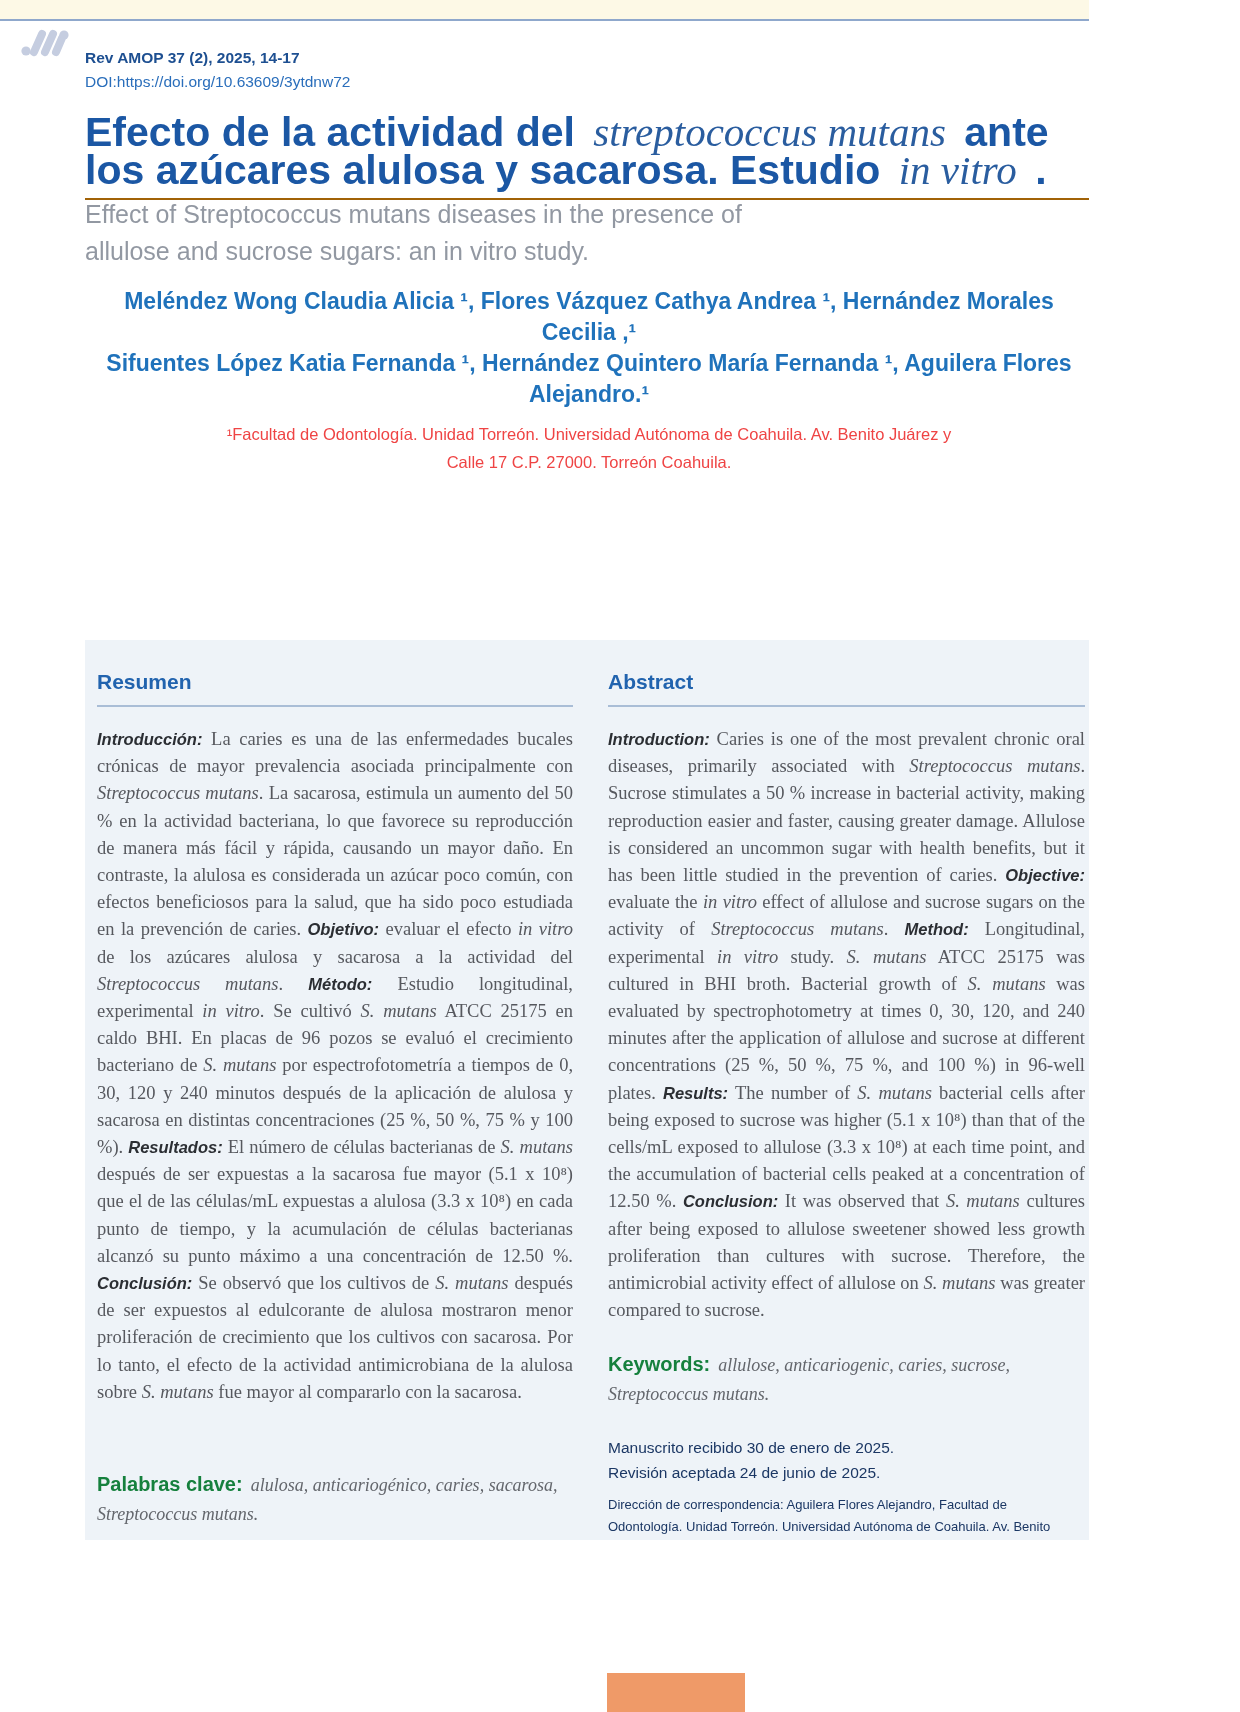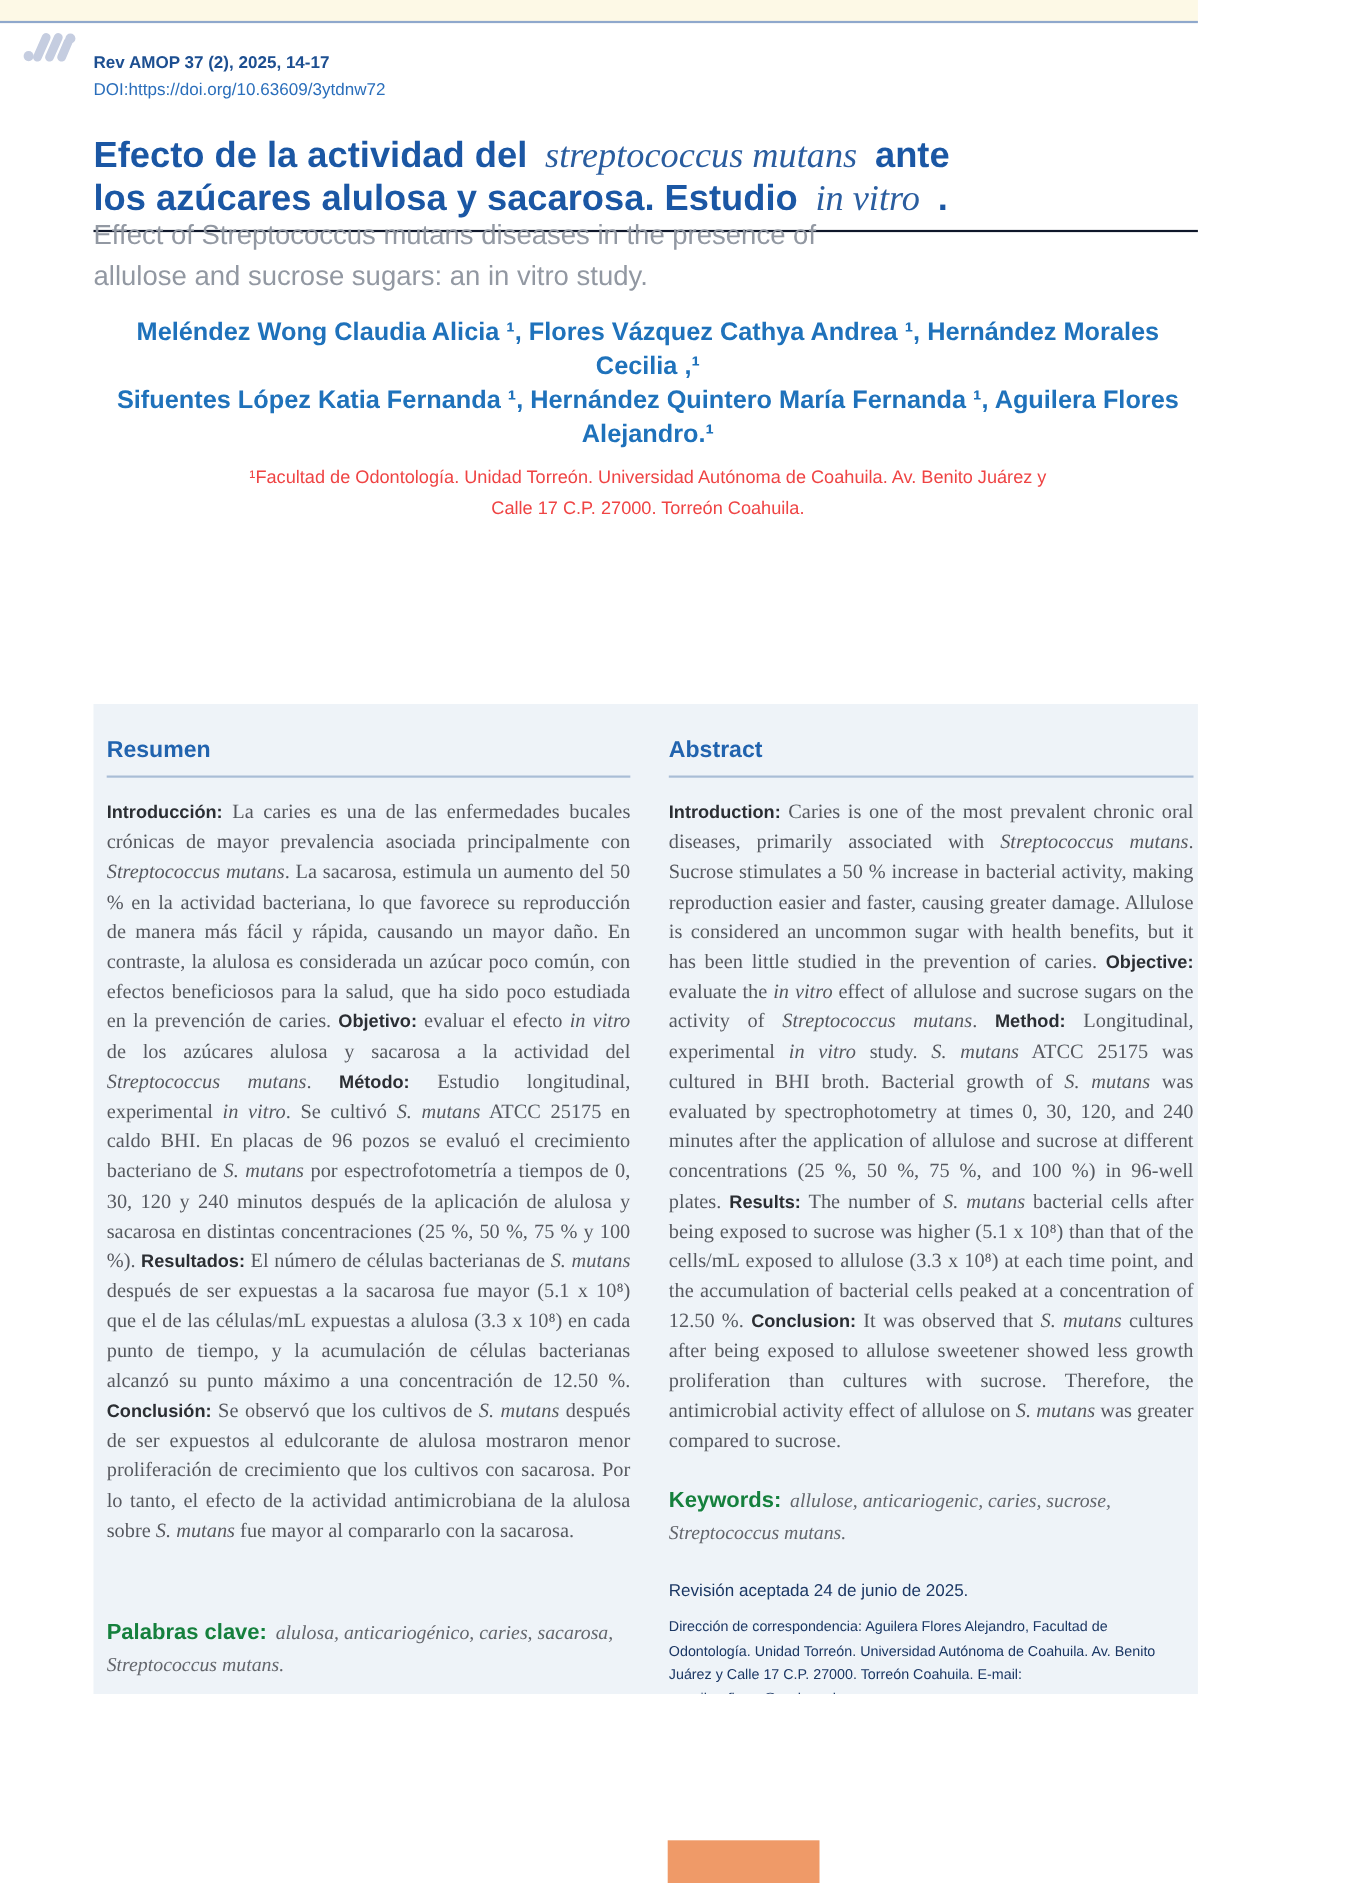--- a/index.html
+++ b/index.html
@@ -8,23 +8,23 @@
   
   .top-band{position:absolute;left:0;top:0;width:1240px;height:19px;background:#fdf9e6;
             border-bottom:2px solid #8fa8cc;}
   
   .logo{position:absolute;left:21px;top:28px;width:48px;height:30px;}
   
   .header-meta{position:absolute;left:85px;top:46px;line-height:24px;}
   .journal-ref{font-size:15.5px;font-weight:700;color:#1d4f91;}
   .doi{font-size:15.5px;color:#2a6ebb;}
   
-  .title{position:absolute;left:85px;top:100px;width:1008px;
-         font-size:33px;line-height:38px;font-weight:700;color:#1b57a4;
-         border-bottom:2px solid #0f172a;padding-bottom:9px;}
+  .title{position:absolute;left:85px;top:86px;width:1008px;
+         font-size:41px;line-height:38px;font-weight:700;color:#1b57a4;
+         border-bottom:2px solid #a16207;padding-bottom:9px;}
   .title .seg-si{font-family:"Liberation Serif",serif;font-style:italic;font-weight:400;
                  color:#2a5d9f;margin:0 7px;}
   
   .subtitle{position:absolute;left:85px;top:196px;width:1008px;
             font-size:25px;line-height:37px;font-weight:400;color:#9298a2;}
   
   .authors{position:absolute;left:85px;top:286px;width:1008px;text-align:center;
            font-size:23px;line-height:31px;font-weight:700;color:#1f72bb;}
   
   .affiliation{position:absolute;left:85px;top:420px;width:1008px;text-align:center;
@@ -33,21 +33,21 @@
   .abs-box{position:absolute;left:85px;top:640px;width:1008px;height:900px;background:#eef3f8;
            box-sizing:border-box;padding:30px 0 16px 12px;overflow:hidden;}
   .col{position:absolute;top:30px;}
   .col-left{left:12px;width:476px;}
   .col-right{left:523px;width:477px;}
   .sec-head{font-size:21px;font-weight:700;color:#2163ae;padding-bottom:11px;
             border-bottom:2px solid #a9bdd6;margin-bottom:19px;}
   .body-text{font-family:"Liberation Serif",serif;font-size:18.5px;line-height:27.2px;
              text-align:justify;color:#56585e;}
   .body-text .seg-b{font-family:"Liberation Sans",sans-serif;font-size:16.5px;font-weight:700;
-                    color:#2b2e33;}
+                    color:#2b2e33;font-style:italic;}
   .body-text .seg-i{font-style:italic;}
   .kw-para{font-family:"Liberation Serif",serif;font-style:italic;font-size:18px;
            line-height:29px;color:#63666c;text-align:left;}
   .kw-para .kw-label{font-family:"Liberation Sans",sans-serif;font-style:normal;
                      font-weight:700;font-size:20px;color:#15803d;margin-right:8px;}
   .kw-left{margin-top:64px;}
   .kw-right{margin-top:26px;}
   .dates{margin-top:26px;font-size:15.5px;line-height:25px;color:#1b3764;}
   .correspondence{margin-top:9px;font-size:13px;line-height:21.5px;color:#1b3764;
                   text-align:left;width:460px;}
@@ -110,20 +110,21 @@
       </div>
     </div>
 
     <div class="col col-right">
       <div class="sec-head">Abstract</div>
       <div class="body-text"><span class="seg-b">Introduction:</span><span class="seg-n"> Caries is one of the most prevalent chronic oral diseases, primarily associated with </span><span class="seg-i">Streptococcus mutans</span><span class="seg-n">. Sucrose stimulates a 50 % increase in bacterial activity, making reproduction easier and faster, causing greater damage. Allulose is considered an uncommon sugar with health benefits, but it has been little studied in the prevention of caries. </span><span class="seg-b">Objective:</span><span class="seg-n"> evaluate the </span><span class="seg-i">in vitro</span><span class="seg-n"> effect of allulose and sucrose sugars on the activity of </span><span class="seg-i">Streptococcus mutans</span><span class="seg-n">. </span><span class="seg-b">Method:</span><span class="seg-n"> Longitudinal, experimental </span><span class="seg-i">in vitro</span><span class="seg-n"> study. </span><span class="seg-i">S. mutans</span><span class="seg-n"> ATCC 25175 was cultured in BHI broth. Bacterial growth of </span><span class="seg-i">S. mutans</span><span class="seg-n"> was evaluated by spectrophotometry at times 0, 30, 120, and 240 minutes after the application of allulose and sucrose at different concentrations (25 %, 50 %, 75 %, and 100 %) in 96-well plates. </span><span class="seg-b">Results:</span><span class="seg-n"> The number of </span><span class="seg-i">S. mutans</span><span class="seg-n"> bacterial cells after being exposed to sucrose was higher (5.1 x 10⁸) than that of the cells/mL exposed to allulose (3.3 x 10⁸) at each time point, and the accumulation of bacterial cells peaked at a concentration of 12.50 %. </span><span class="seg-b">Conclusion:</span><span class="seg-n"> It was observed that </span><span class="seg-i">S. mutans</span><span class="seg-n"> cultures after being exposed to allulose sweetener showed less growth proliferation than cultures with sucrose. Therefore, the antimicrobial activity effect of allulose on </span><span class="seg-i">S. mutans</span><span class="seg-n"> was greater compared to sucrose.</span></div>
       <div class="kw-para kw-right">
         <span class="kw-label">Keywords:</span><span>allulose, anticariogenic, caries, sucrose, Streptococcus mutans.</span>
       </div>
       <div class="dates">
+        <div>Manuscrito recibido 30 de enero de 2025.</div>
         <div>Revisión aceptada 24 de junio de 2025.</div>
       </div>
       <div class="correspondence">Dirección de correspondencia: Aguilera Flores Alejandro, Facultad de Odontología. Unidad Torreón. Universidad Autónoma de Coahuila. Av. Benito Juárez y Calle 17 C.P. 27000. Torreón Coahuila.  E-mail: aaguileraflores@uadec.edu.mx</div>
     </div>
 
   </div>
 
   <div class="footer">
     <span class="page-number">14</span><span class="issue-info">Volumen 37 / número 2 / julio - diciembre 2025 / ISNN: 2683-3123</span>
   </div>

